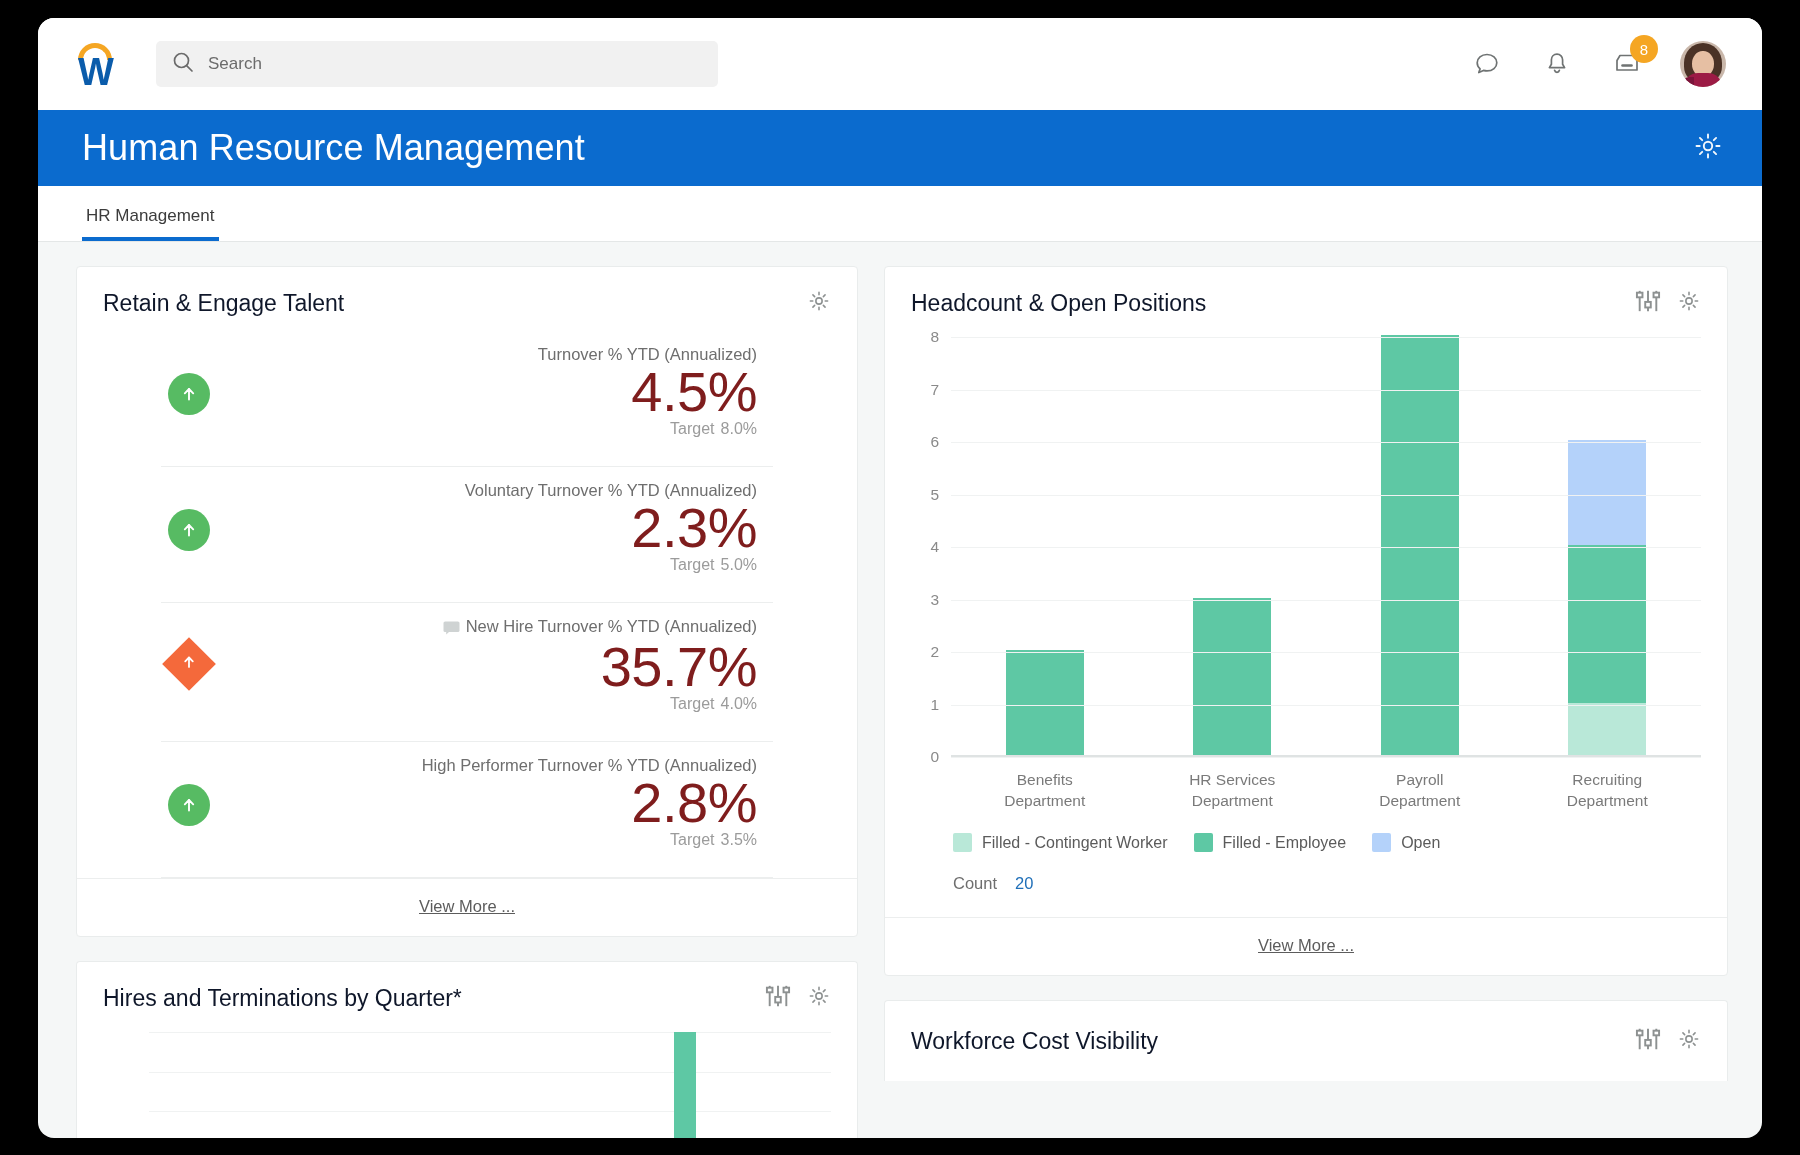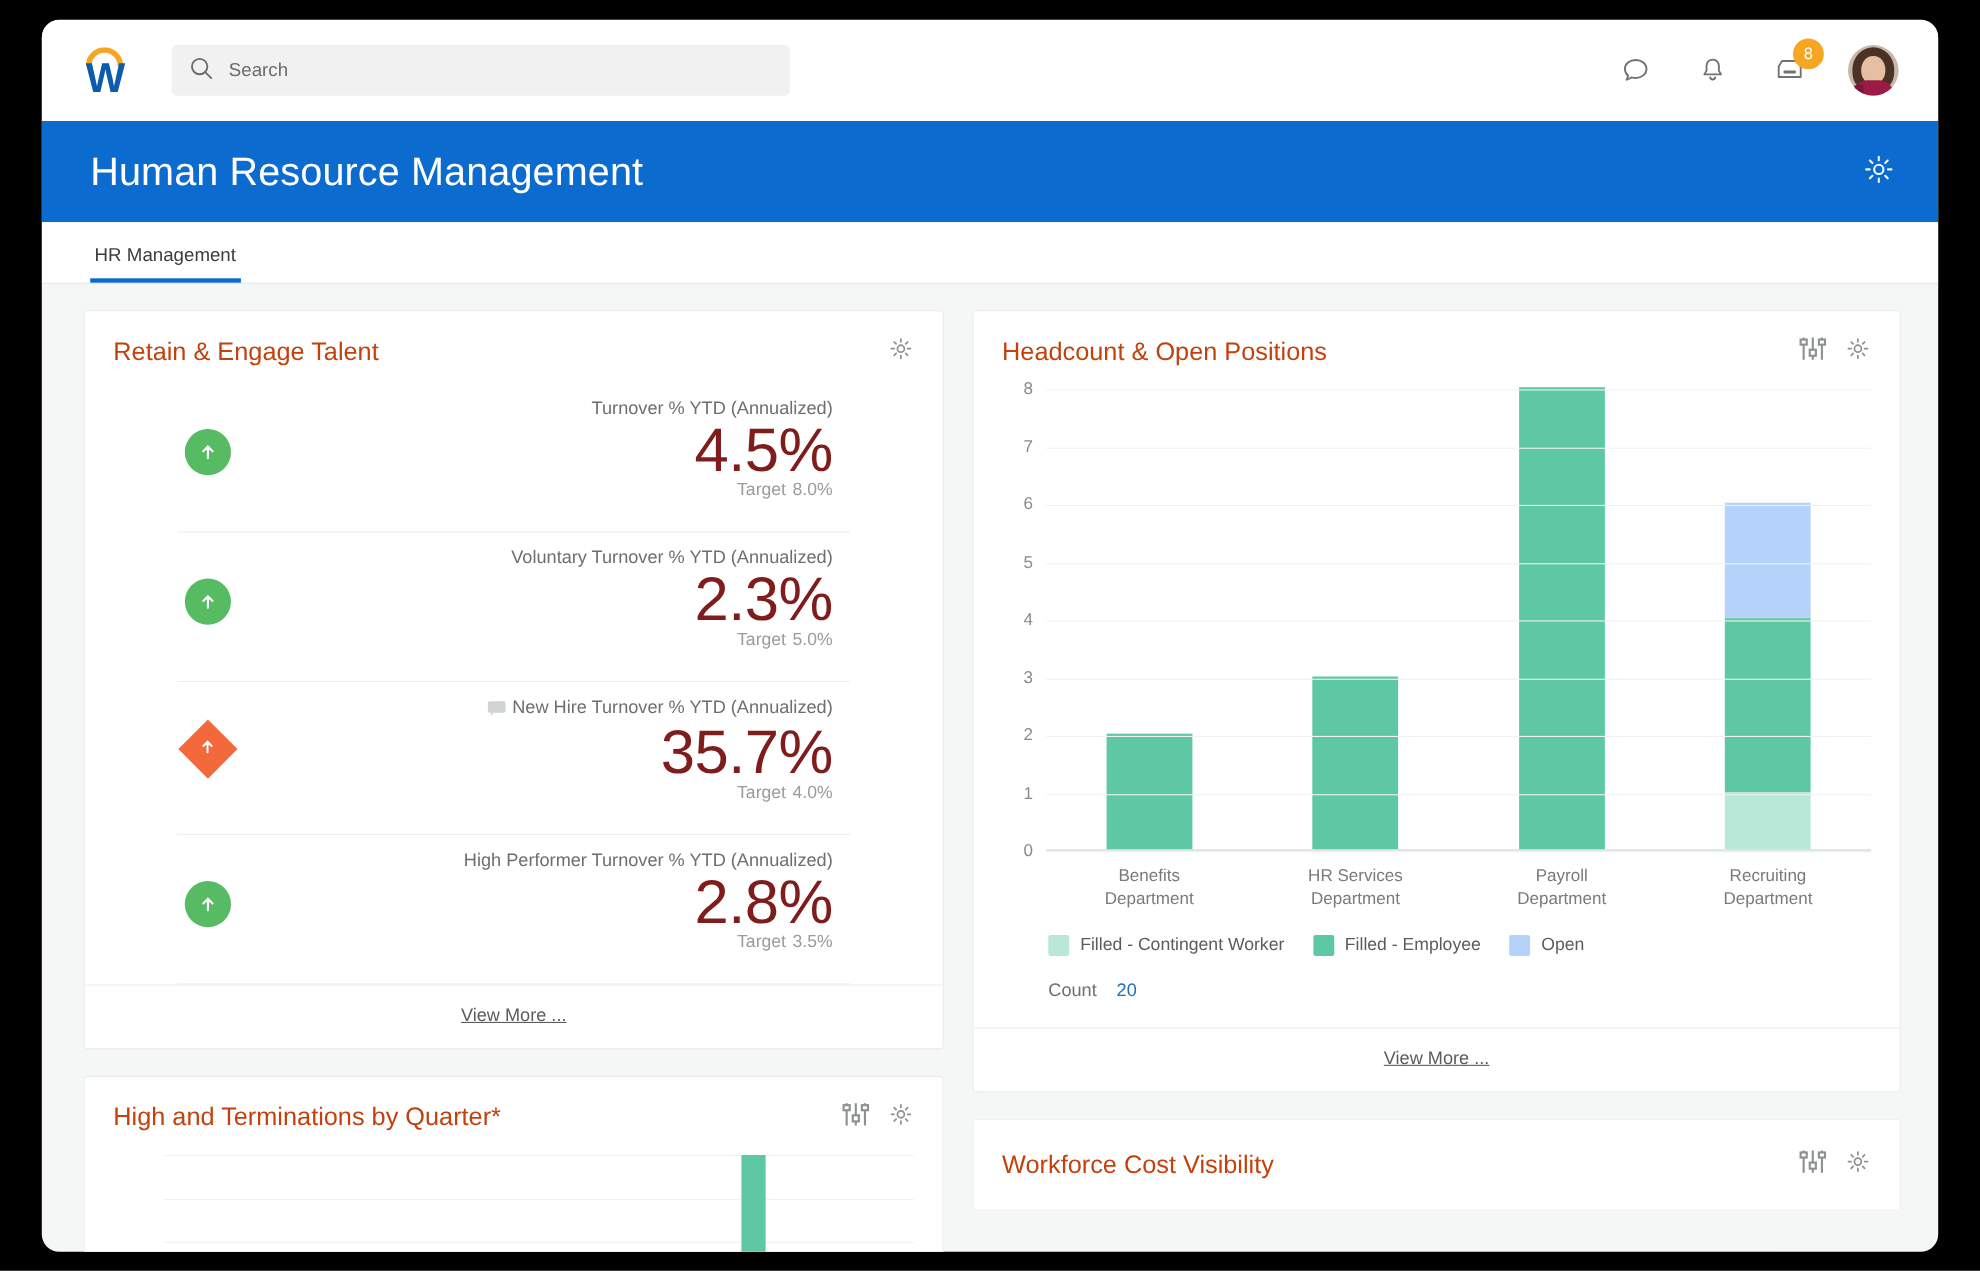--- a/index.html
+++ b/index.html
@@ -75,21 +75,21 @@
     overflow: hidden; background: #c9b7aa; position: relative;
     flex: 0 0 auto;
   }
   .avatar .hair { position:absolute; left:4px; top:2px; width:38px; height:40px; background:#4a3226; border-radius:50% 50% 42% 42%; }
   .avatar .face { position:absolute; left:12px; top:10px; width:22px; height:26px; background:#e6bfa3; border-radius:48% 48% 50% 50%; }
   .avatar .body { position:absolute; left:4px; bottom:0; width:38px; height:14px; background:#9c1b45; border-radius:16px 16px 0 0; }
   .avatar .shoulderL { position:absolute; left:0px; bottom:0; width:14px; height:10px; background:#7a143a; border-radius:10px 0 0 0; }
 
   
   .bluehdr {
-    height: 92px;
+    height: 76px;
     background: #0b6bce;
     display: flex; align-items: center;
     padding: 0 38px 0 44px;
   }
   .bluehdr h1 {
     color: #ffffff;
     font-size: 36px; font-weight: 400;
     letter-spacing: 0.1px;
   }
   .bluehdr .gear-wrap { margin-left: auto; opacity: .95; }
@@ -122,21 +122,21 @@
     background: #ffffff;
     border: 1px solid #e9ecec;
     border-radius: 4px;
     margin-bottom: 24px;
   }
   .card-head {
     display: flex; align-items: center;
     padding: 22px 26px 10px 26px;
   }
   .card-title {
-    font-size: 23px; color: #c2410c; font-weight: 400;
+    font-size: 23px; color: #0f172a; font-weight: 400;
   }
   .card-head .tools { margin-left: auto; display: flex; align-items: center; gap: 16px; }
 
   
   .kpi-list { padding: 4px 0 0 0; }
   .kpi-row {
     display: flex; align-items: flex-start;
     padding: 14px 0 28px 0;
     margin: 0 84px 0 84px;
     border-bottom: 1px solid #eceeee;
@@ -383,21 +383,21 @@
               <div class="kpi-target"><span>Target</span><span class="tgt-num">3.5%</span></div>
             </div>
           </div>
         </div>
 
         <div class="view-more">View More ...</div>
       </div>
 
       <div class="card bottom-clip">
         <div class="card-head">
-          <div class="card-title">High and Terminations by Quarter*</div>
+          <div class="card-title">Hires and Terminations by Quarter*</div>
           <div class="tools">
             <span>
               <svg width="26" height="24" viewBox="0 0 28 26" fill="none">
                 <line x1="5" y1="2" x2="5" y2="24" stroke="#8d9191" stroke-width="2.1"></line>
                 <line x1="14" y1="2" x2="14" y2="24" stroke="#8d9191" stroke-width="2.1"></line>
                 <line x1="23" y1="2" x2="23" y2="24" stroke="#8d9191" stroke-width="2.1"></line>
                 <rect x="2" y="4" width="6" height="5" fill="#ffffff" stroke="#8d9191" stroke-width="2.1"></rect>
                 <rect x="11" y="14" width="6" height="6" fill="#ffffff" stroke="#8d9191" stroke-width="2.1"></rect>
                 <rect x="20" y="4" width="6" height="5" fill="#ffffff" stroke="#8d9191" stroke-width="2.1"></rect>
               </svg>

